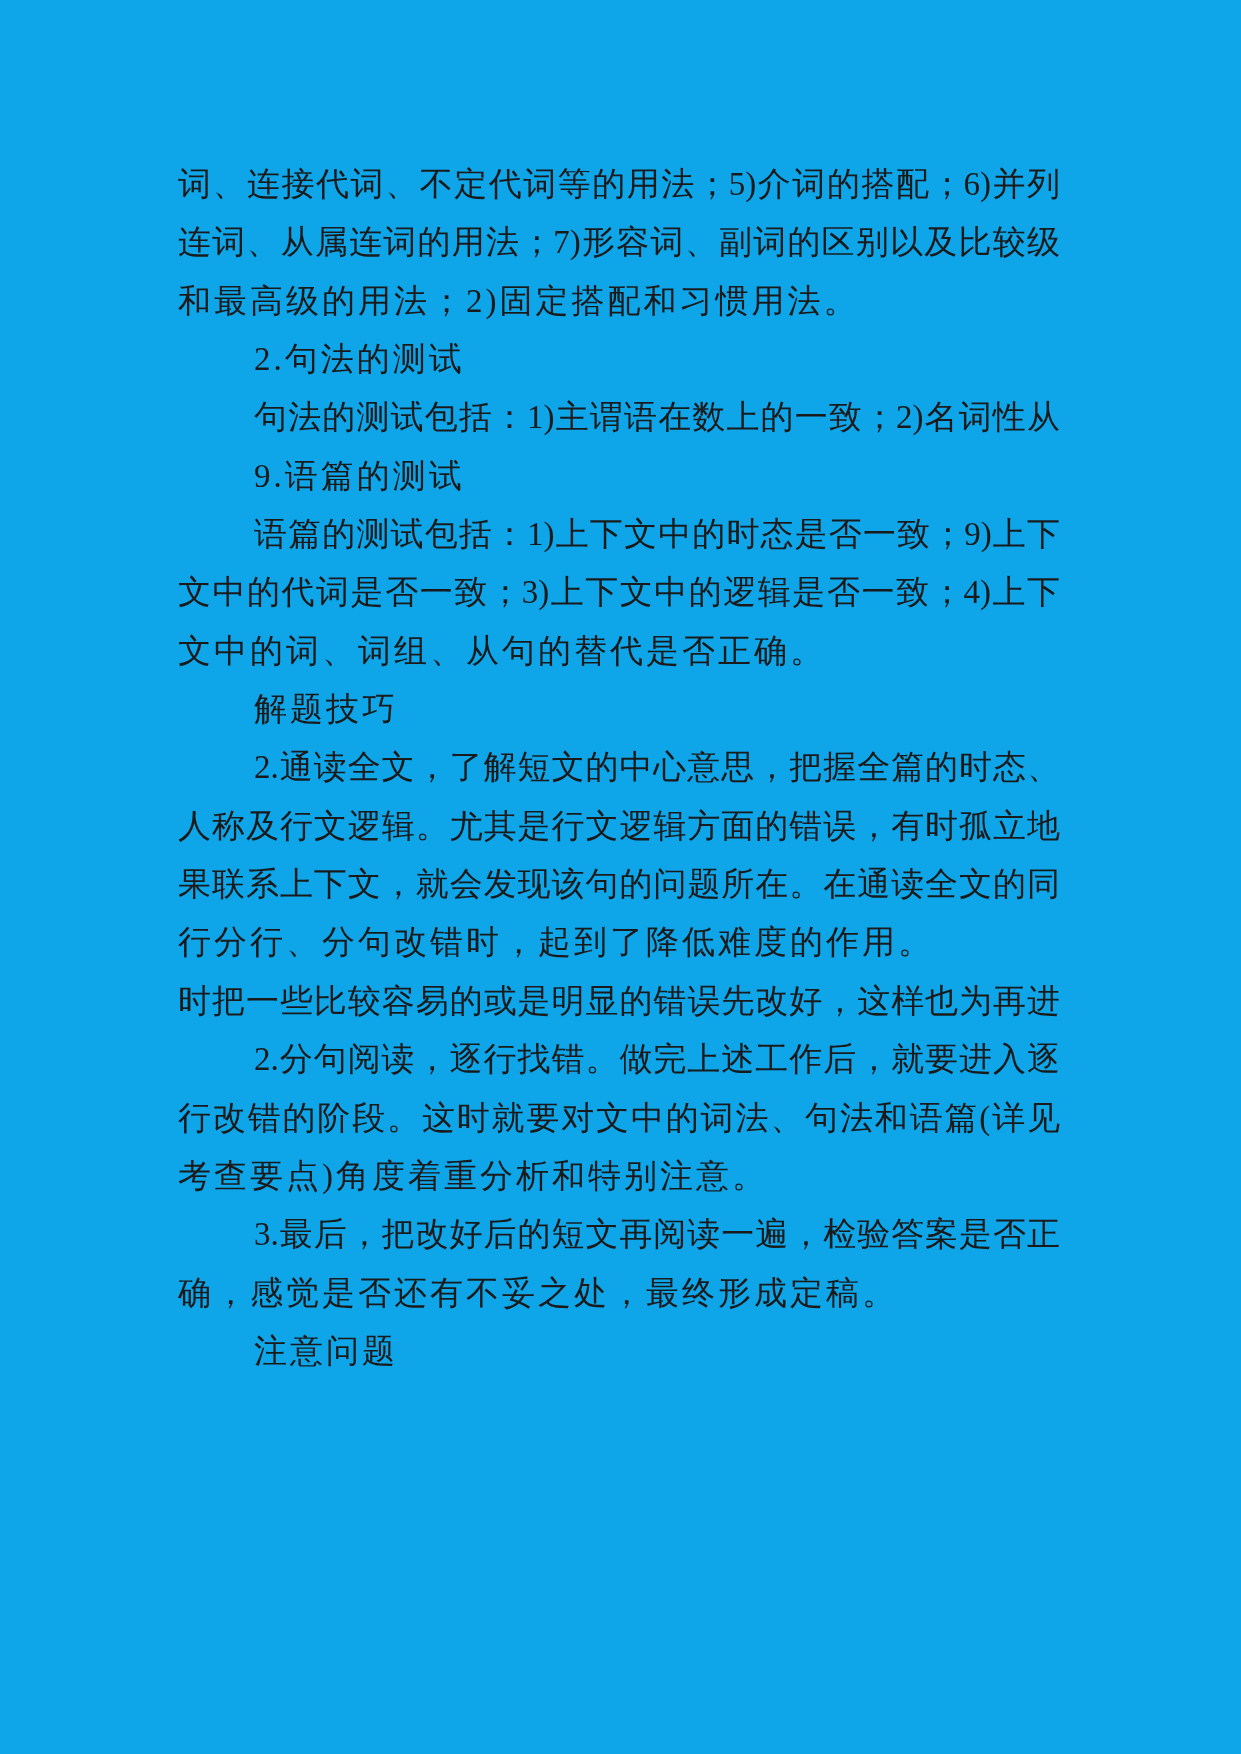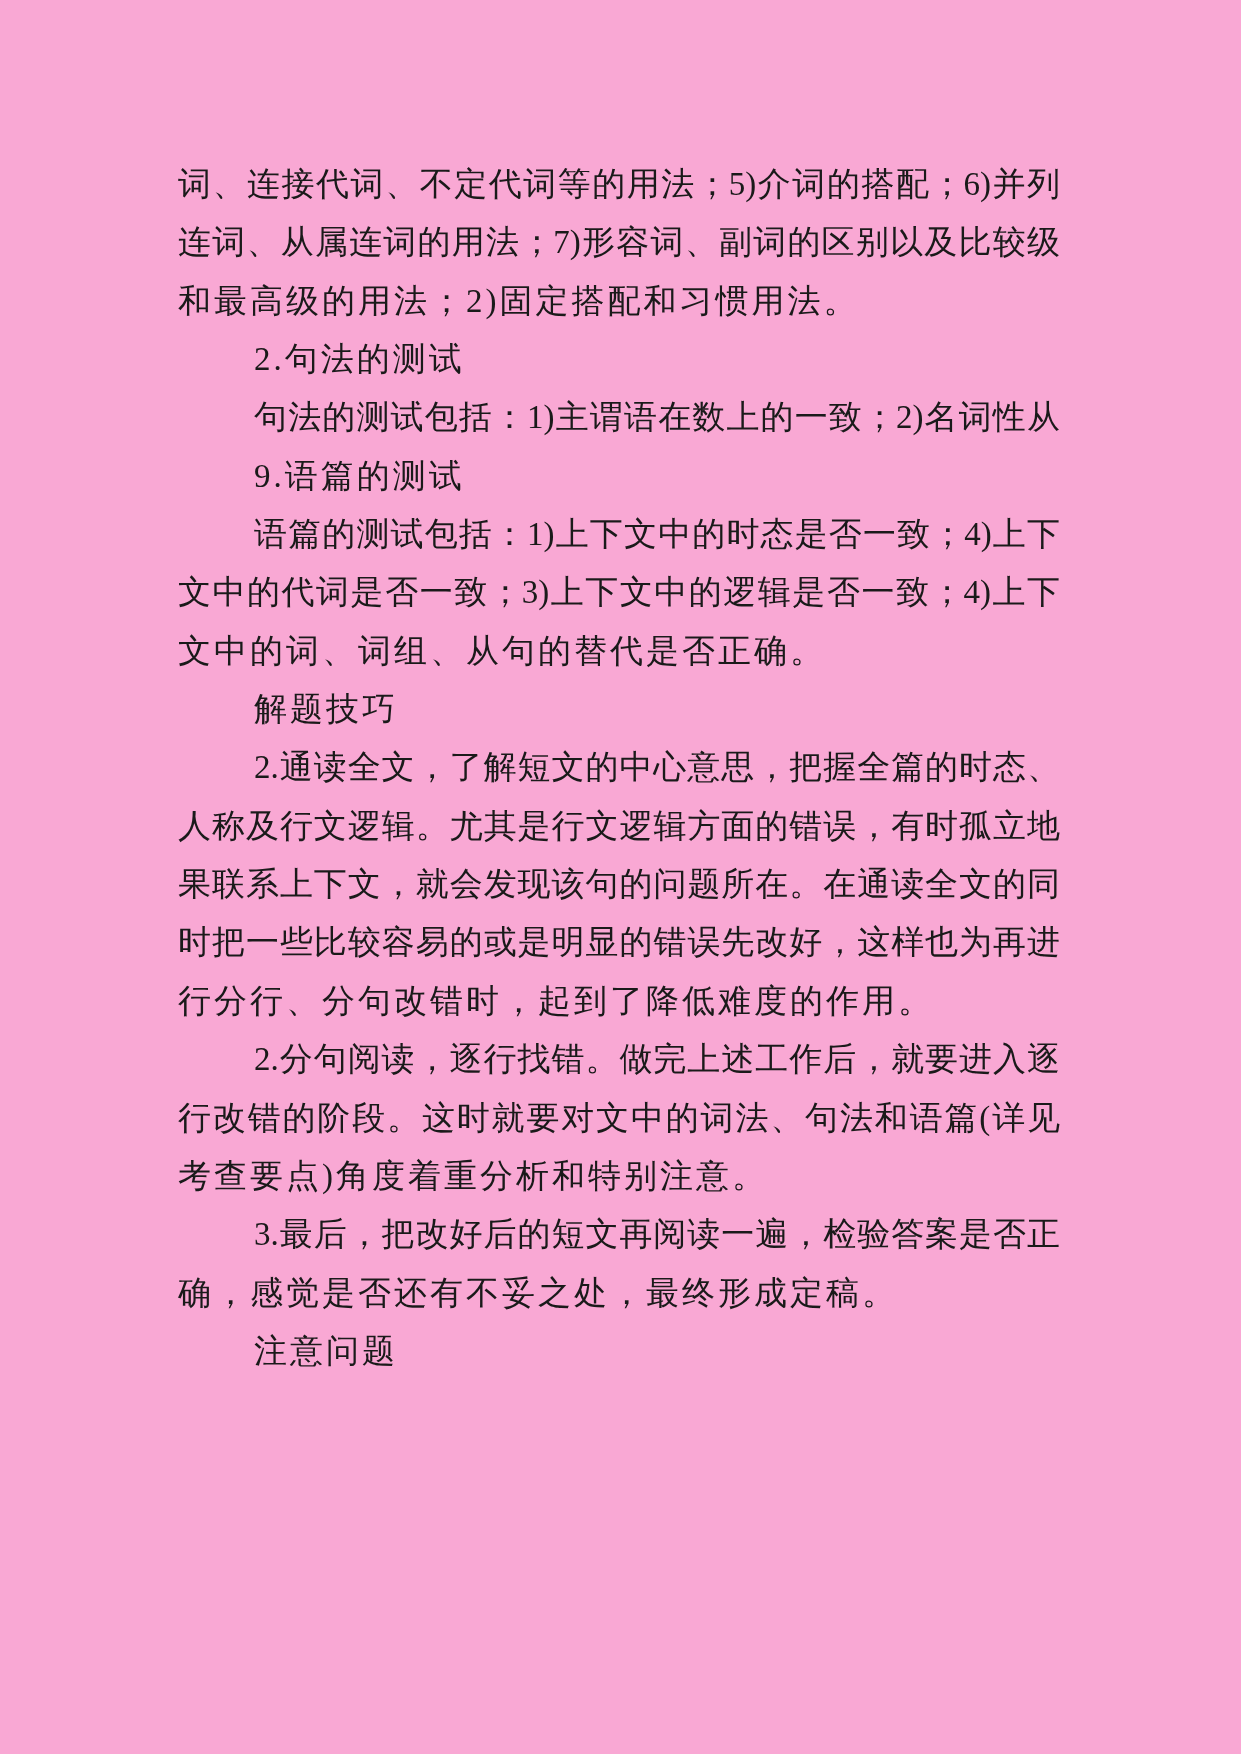--- a/index.html
+++ b/index.html
@@ -4,21 +4,21 @@
 <style>
   html, body {
     margin: 0;
     padding: 0;
     background: #ffffff;
   }
   .page {
     position: relative;
     width: 1241px;
     height: 1754px;
-    background: #f9a8d4;
+    background: #0ea5e9;
     overflow: hidden;
     font-family: "Liberation Serif", serif;
   }
   .textblock {
     position: absolute;
     left: 178px;
     top: 155px;
     width: 882px;
     color: #1a1a1a;
     font-size: 33px;
@@ -48,29 +48,29 @@
 <body>
 
 <div class="page">
   <div class="textblock">
     <div class="line full">词、连接代词、不定代词等的用法；5)介词的搭配；6)并列</div>
     <div class="line full">连词、从属连词的用法；7)形容词、副词的区别以及比较级</div>
     <div class="line end">和最高级的用法；2)固定搭配和习惯用法。</div>
     <div class="line end indent">2.句法的测试</div>
     <div class="line full indent">句法的测试包括：1)主谓语在数上的一致；2)名词性从</div>
     <div class="line end indent">9.语篇的测试</div>
-    <div class="line full indent">语篇的测试包括：1)上下文中的时态是否一致；4)上下</div>
+    <div class="line full indent">语篇的测试包括：1)上下文中的时态是否一致；9)上下</div>
     <div class="line full">文中的代词是否一致；3)上下文中的逻辑是否一致；4)上下</div>
     <div class="line end">文中的词、词组、从句的替代是否正确。</div>
     <div class="line end indent">解题技巧</div>
     <div class="line full indent">2.通读全文，了解短文的中心意思，把握全篇的时态、</div>
     <div class="line full">人称及行文逻辑。尤其是行文逻辑方面的错误，有时孤立地</div>
     <div class="line full">果联系上下文，就会发现该句的问题所在。在通读全文的同</div>
+    <div class="line end">行分行、分句改错时，起到了降低难度的作用。</div>
     <div class="line full">时把一些比较容易的或是明显的错误先改好，这样也为再进</div>
-    <div class="line end">行分行、分句改错时，起到了降低难度的作用。</div>
     <div class="line full indent">2.分句阅读，逐行找错。做完上述工作后，就要进入逐</div>
     <div class="line full">行改错的阶段。这时就要对文中的词法、句法和语篇(详见</div>
     <div class="line end">考查要点)角度着重分析和特别注意。</div>
     <div class="line full indent">3.最后，把改好后的短文再阅读一遍，检验答案是否正</div>
     <div class="line end">确，感觉是否还有不妥之处，最终形成定稿。</div>
     <div class="line end indent">注意问题</div>
   </div>
 </div>
 
 </body></html>

